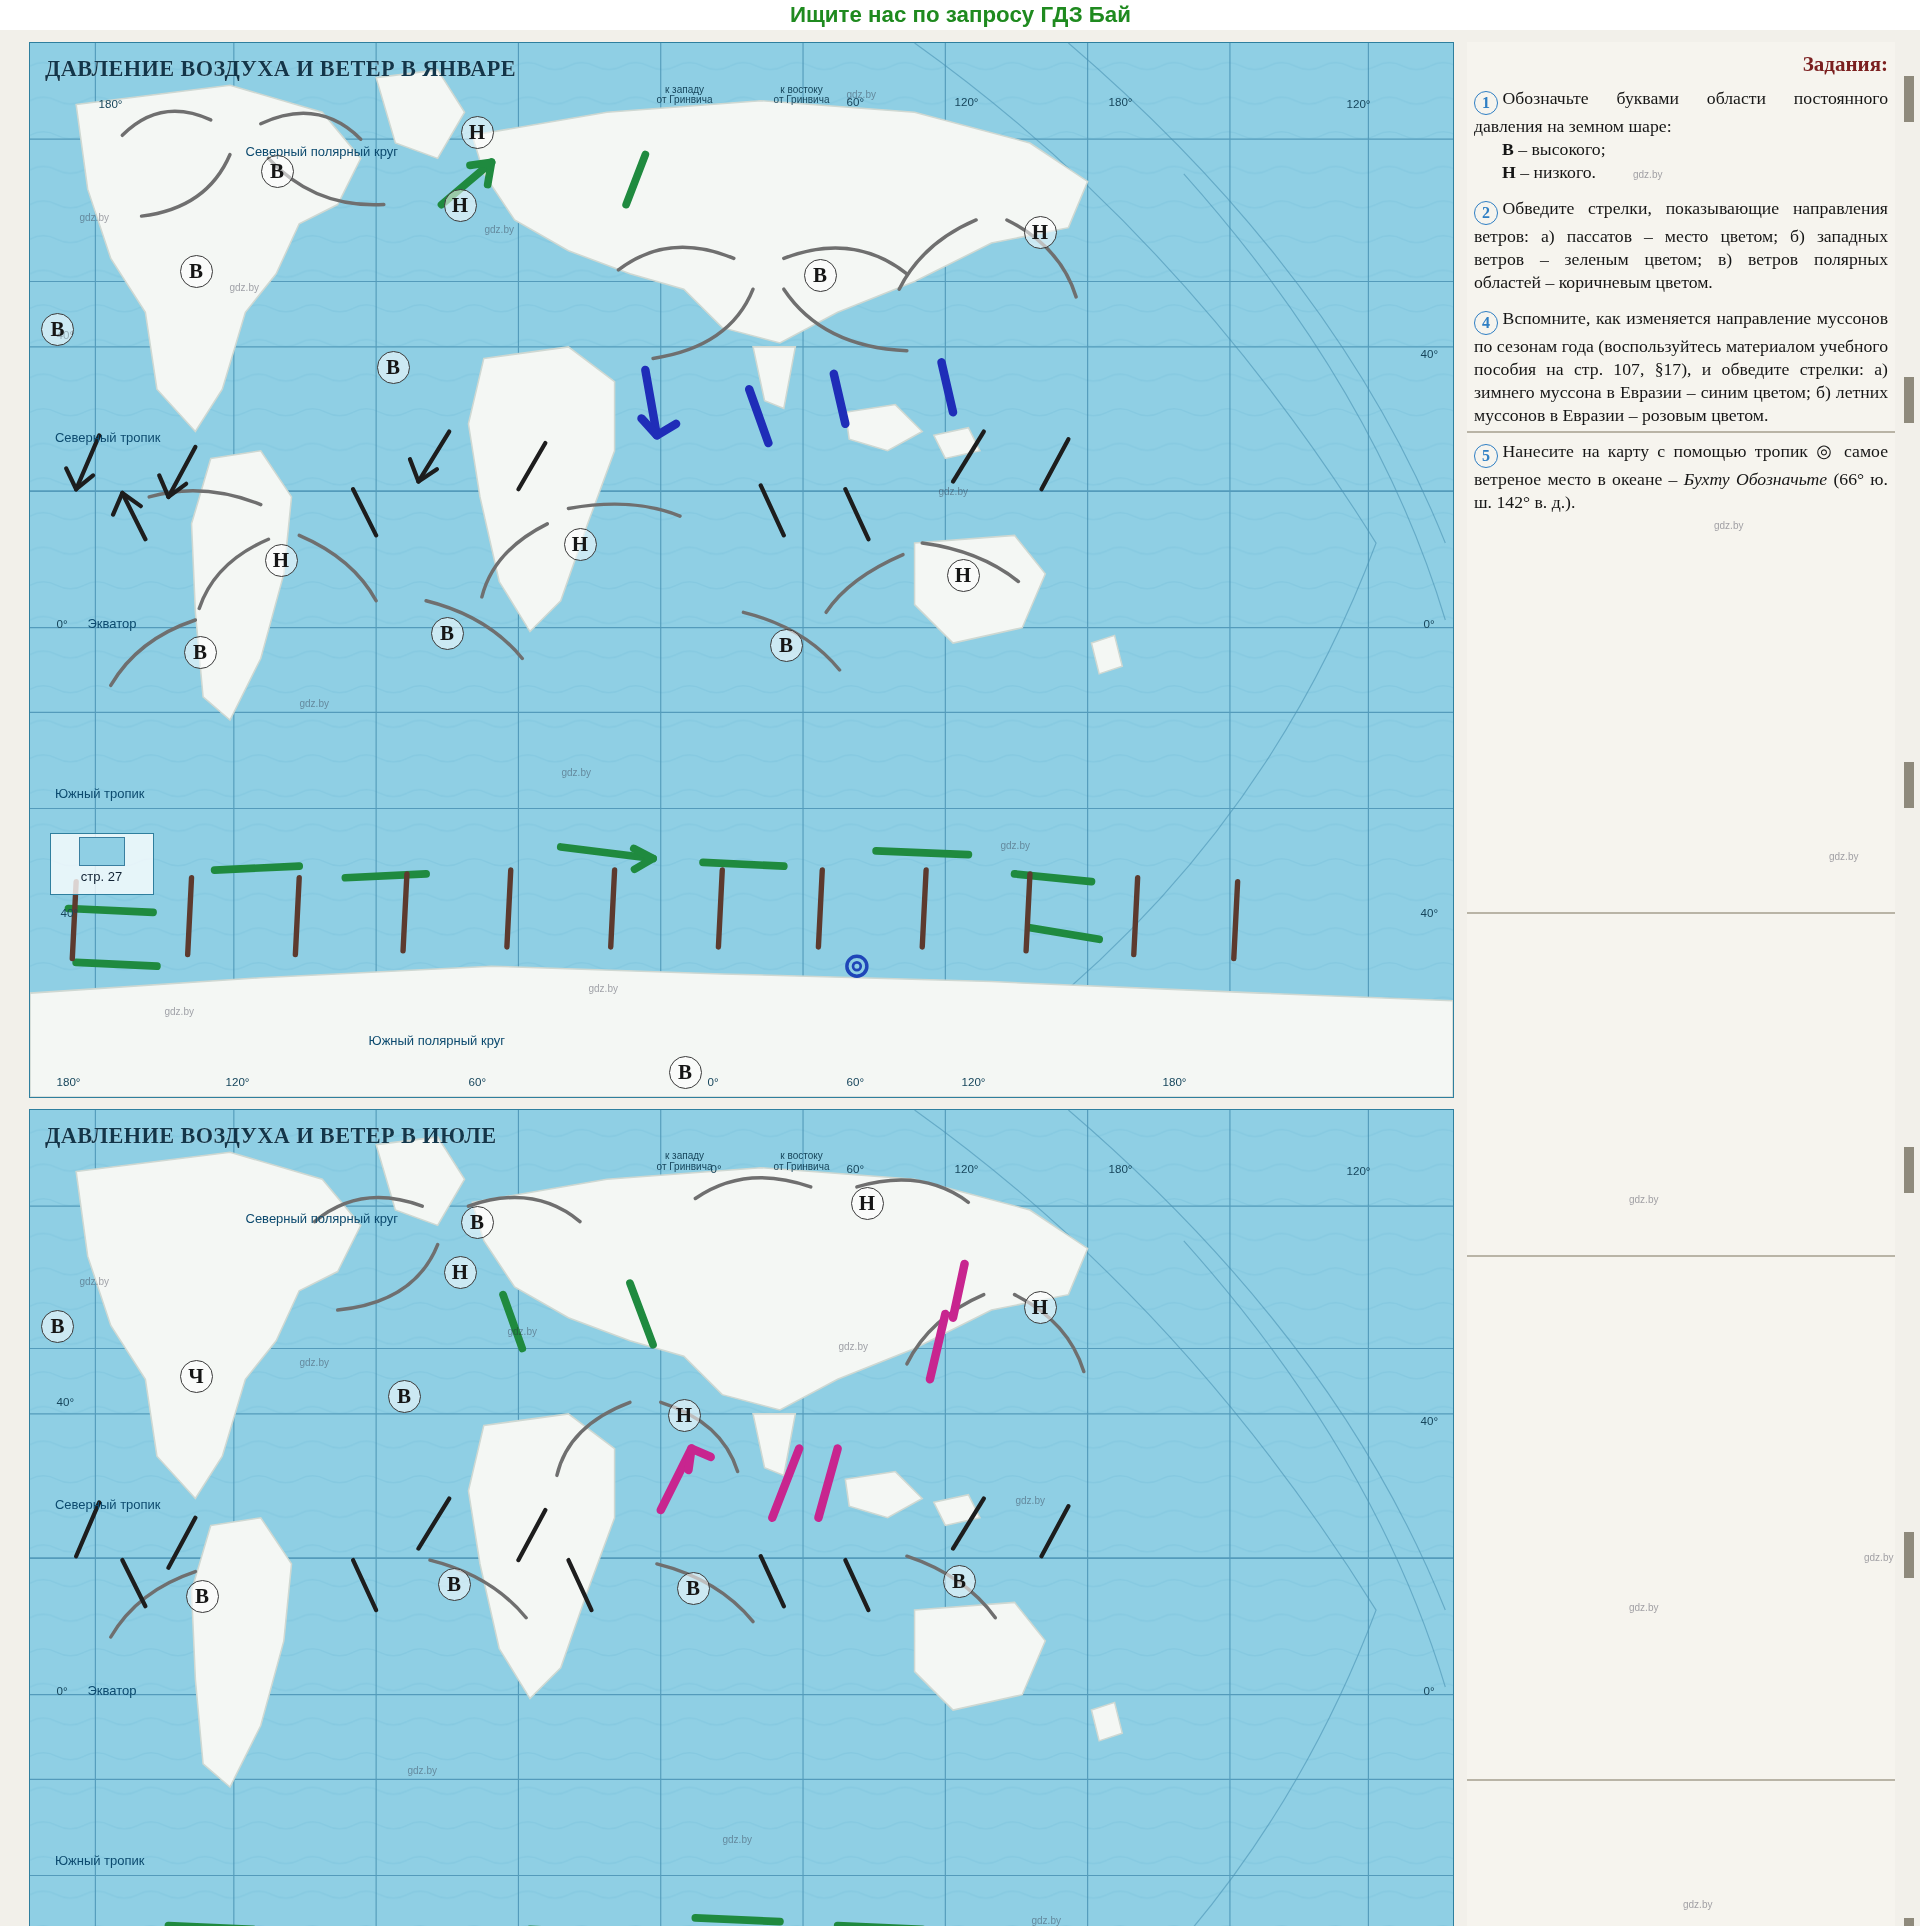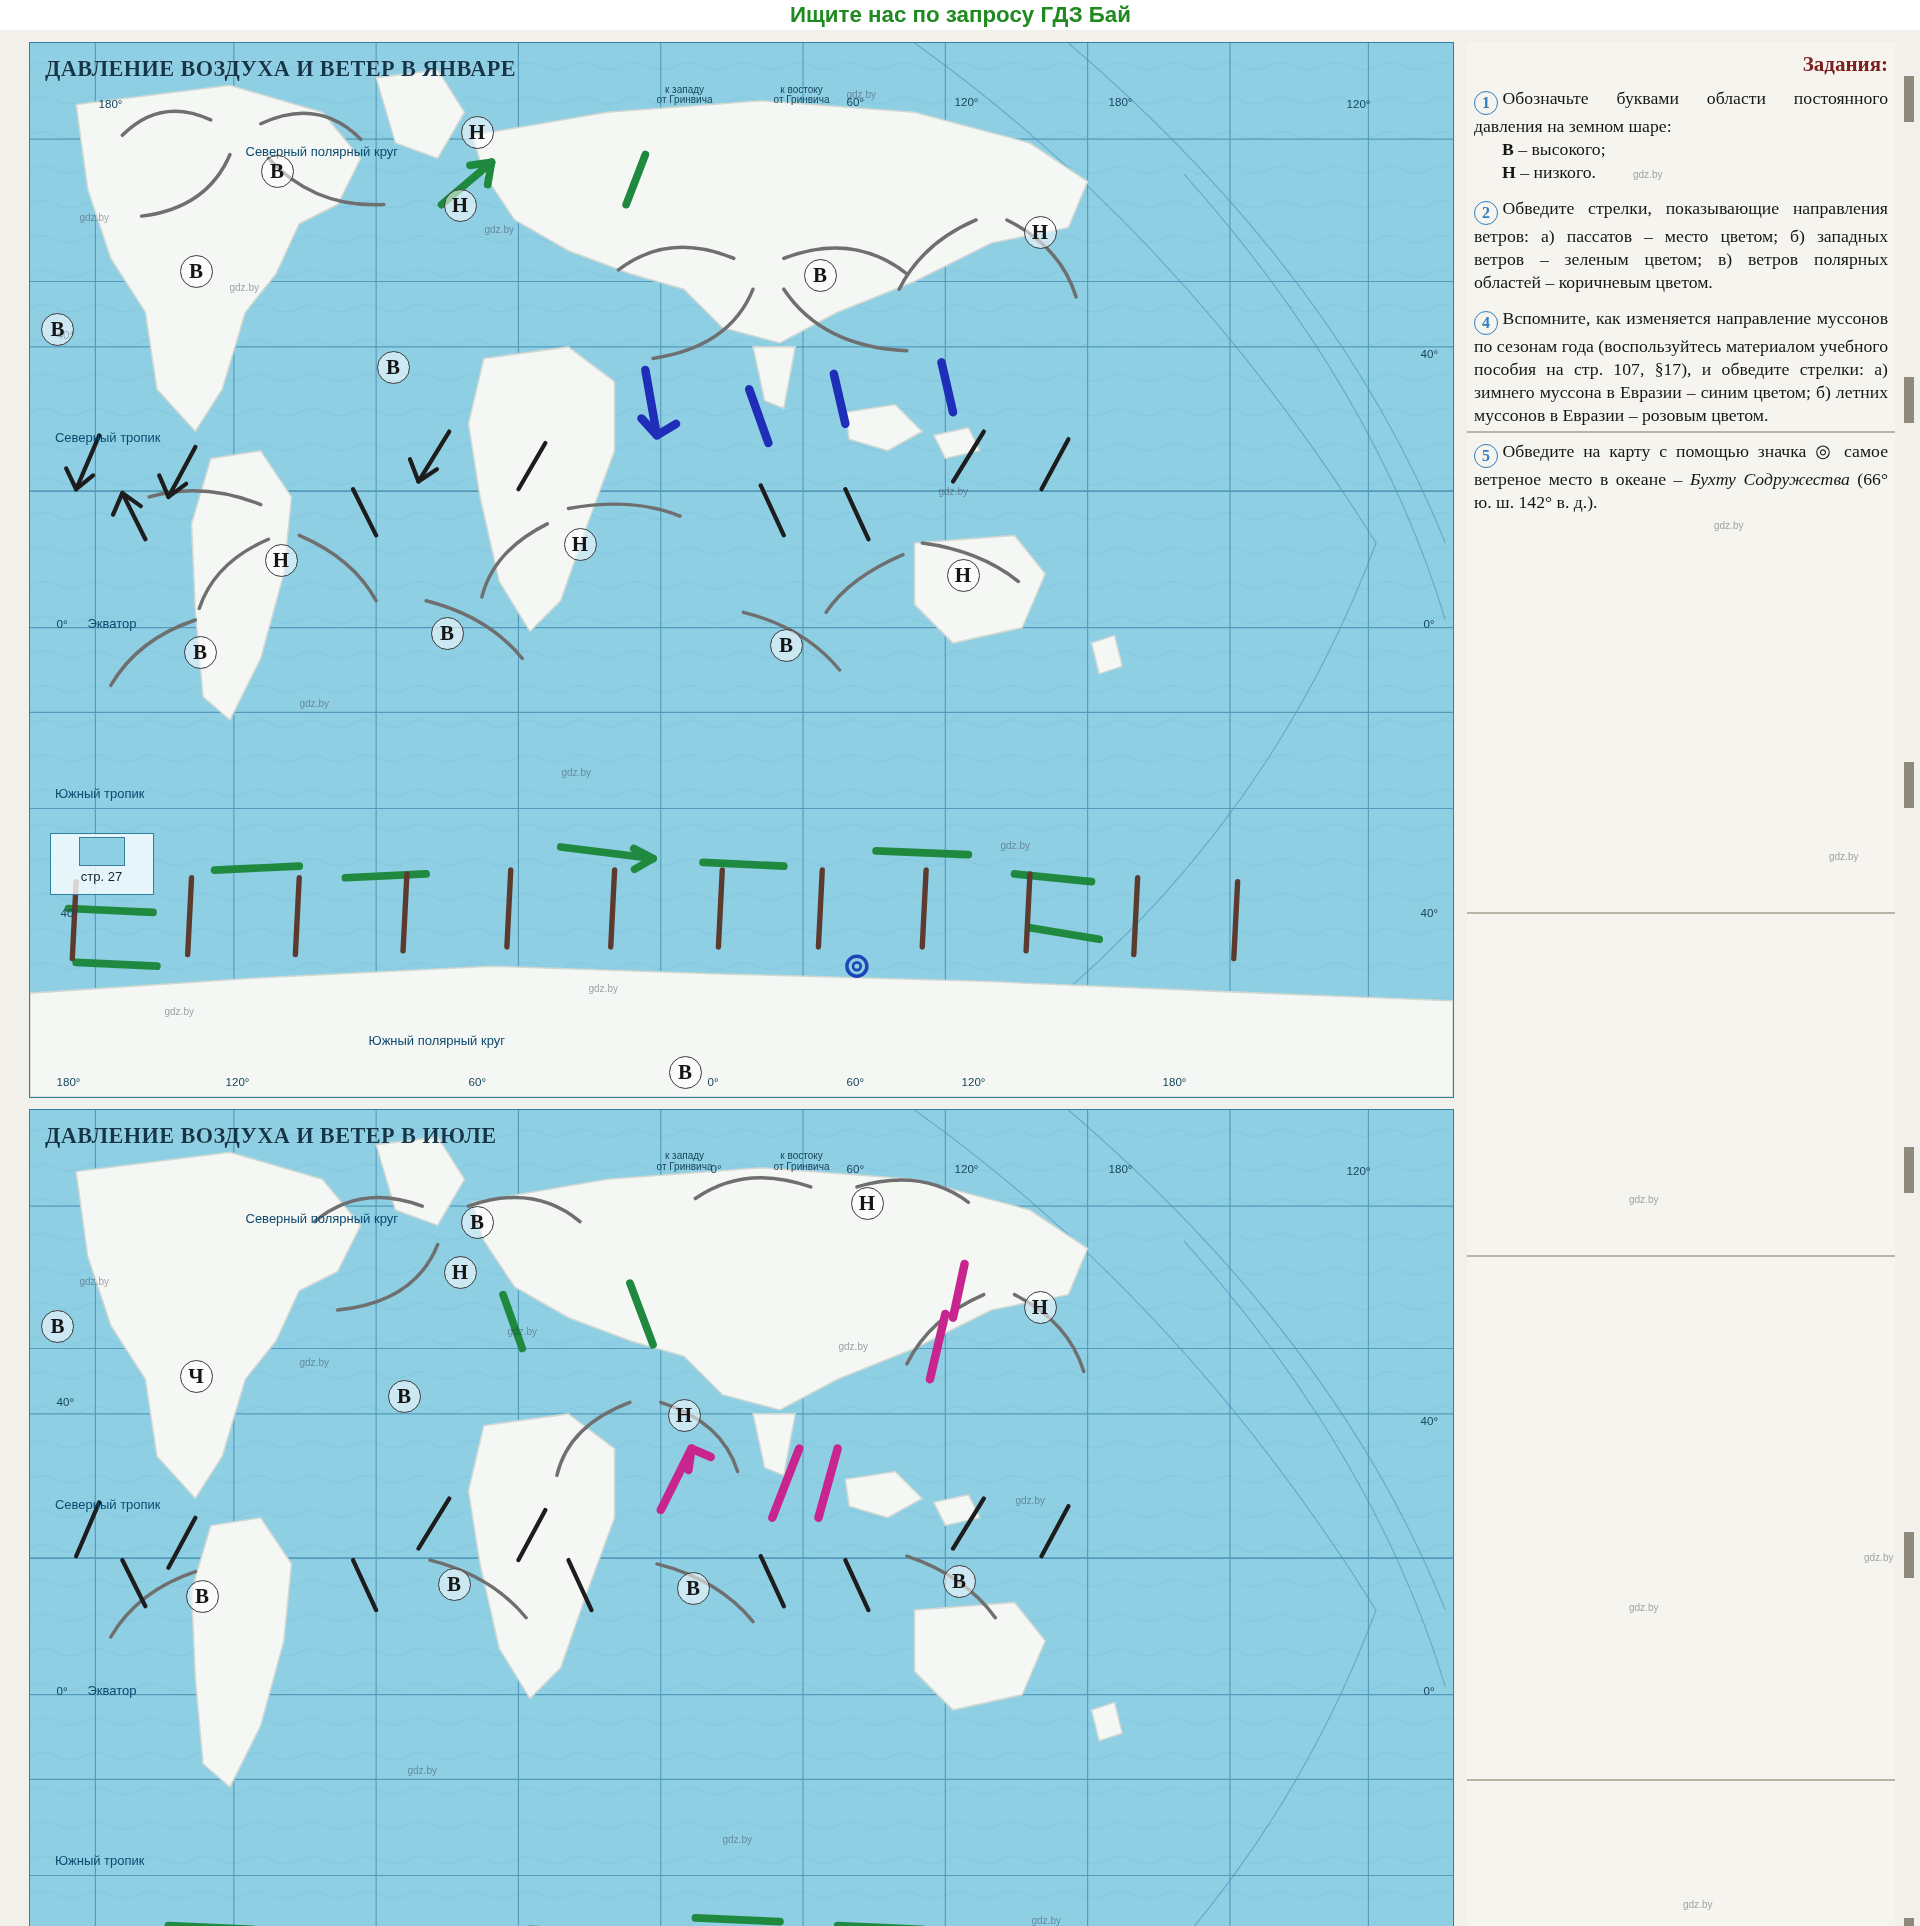--- a/index.html
+++ b/index.html
@@ -589,21 +589,21 @@
     </div>
 
 
     <div class="task">
       <span class="num">4</span><span>Вспомните, как изменяется направление муссонов по сезонам года (воспользуйтесь материалом учебного пособия на стр. 107, §17), и обведите стрелки:</span>
       <span>а) зимнего муссона в Евразии – синим цветом;</span>
       <span>б) летних муссонов в Евразии – розовым цветом.</span>
     </div>
 
     <div class="task">
-      <span class="num">5</span><span>Обведите на карту с помощью значка ◎ самое ветреное место в океане – </span><i>Бухту Содружества</i><span> (66° ю. ш. 142° в. д.).</span>
+      <span class="num">5</span><span>Нанесите на карту с помощью тропик ◎ самое ветреное место в океане – </span><i>Бухту Обозначьте</i><span> (66° ю. ш. 142° в. д.).</span>
     </div>
 
     <div class="gdz" style="left:166px;top:127px;">gdz.by</div>
     <div class="gdz" style="left:247px;top:478px;">gdz.by</div>
     <div class="gdz" style="left:362px;top:809px;">gdz.by</div>
     <div class="gdz" style="left:162px;top:1152px;">gdz.by</div>
     <div class="gdz" style="left:397px;top:1510px;">gdz.by</div>
     <div class="gdz" style="left:162px;top:1560px;">gdz.by</div>
     <div class="gdz" style="left:216px;top:1857px;">gdz.by</div>
 

